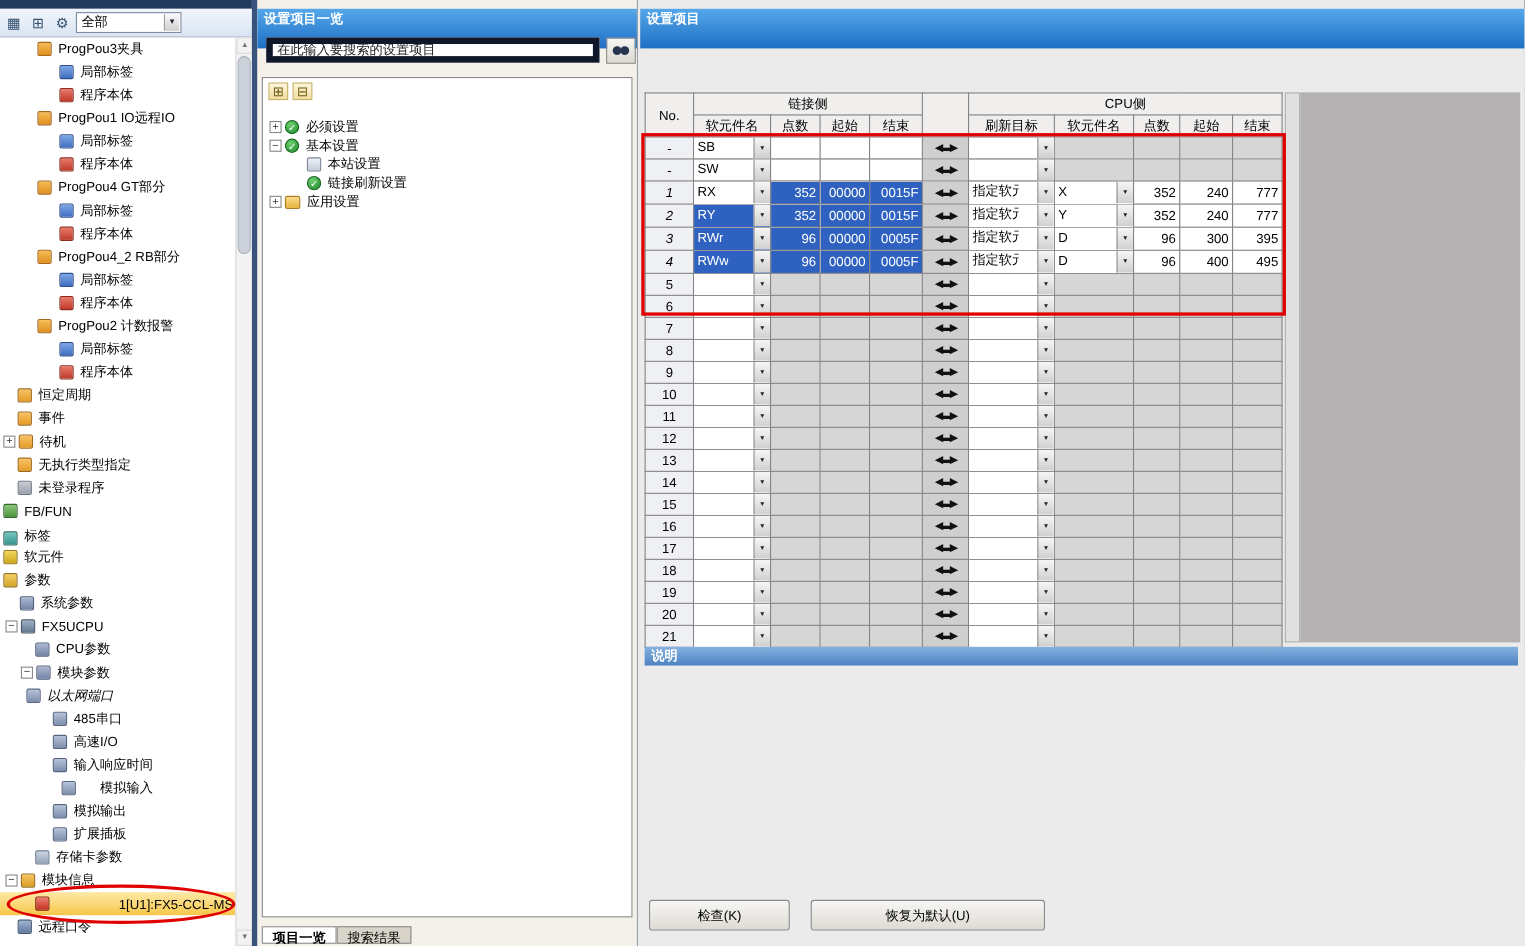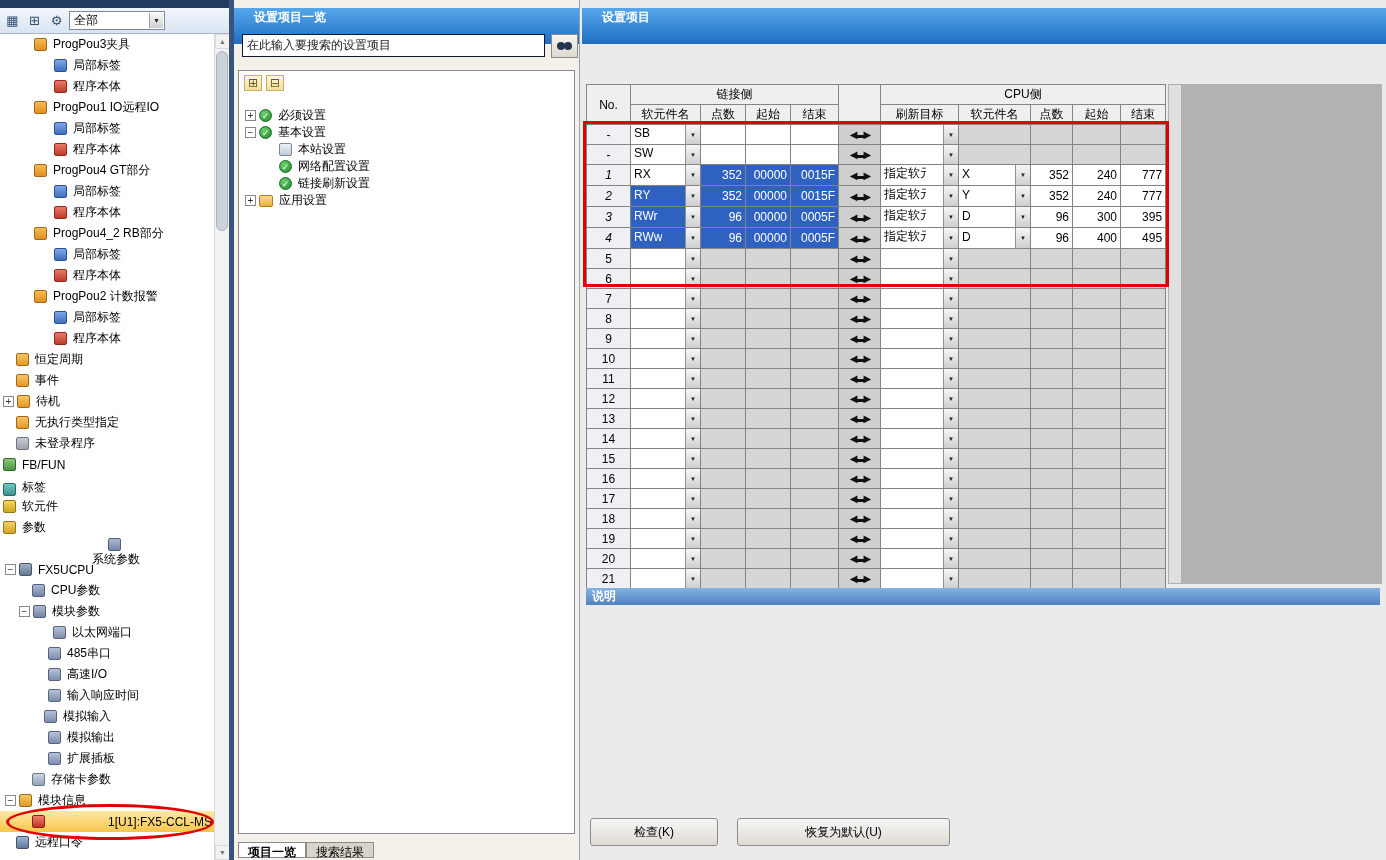--- a/index.html
+++ b/index.html
@@ -5,21 +5,21 @@
 *{box-sizing:border-box;margin:0;padding:0}
 html,body{width:1386px;height:860px}
 body{position:relative;font-family:"Liberation Sans","DejaVu Sans",sans-serif;font-size:12px;color:#000;background:#d6d3ce;overflow:hidden}
 #app{position:absolute;inset:0}
 
 
 #deco-titlebar{position:absolute;left:1093px;top:0;width:279px;height:8px;background:linear-gradient(90deg,#f8d468,#eca41c)}
 #deco-corner{position:absolute;left:1372px;top:0;width:14px;height:8px;background:#101010}
 
 
-.titlebar{position:absolute;height:36px;background:linear-gradient(#55a7ea,#1e6fc4);color:#fff;font-weight:bold;line-height:18px;padding-left:20px;font-size:12px}
+.titlebar{position:absolute;height:36px;background:linear-gradient(#55a7ea,#1e6fc4);color:#fff;font-weight:bold;line-height:18px;padding-left:6px;font-size:12px}
 
 
 #left-panel{position:absolute;left:0;top:0;width:229px;height:860px;background:#fff}
 #left-top-strip{position:absolute;left:0;top:0;width:229px;height:8px;background:#223a5e}
 #left-toolbar{position:absolute;left:0;top:8px;width:229px;height:26px;background:linear-gradient(#f2f6fb,#d9e4f2);border-bottom:1px solid #aab6c8;display:flex;align-items:center;gap:3px;padding:0 3px}
 .tool-icon{width:19px;height:19px;display:flex;align-items:center;justify-content:center;font-size:13px;color:#33506e}
 #filter-combo{width:96px;height:19px;background:#fff;border:1px solid #7a8aa0;position:relative;line-height:17px;padding-left:4px}
 .combo-btn{position:absolute;right:1px;top:1px;bottom:1px;width:14px;background:linear-gradient(#f8f8f8,#cfcfcf);border-left:1px solid #9aa0a8;display:flex;align-items:center;justify-content:center;font-size:7px;color:#223}
 #project-tree{position:absolute;left:0;top:34px;width:214px;bottom:0;overflow:hidden}
 .tree-item{height:21px;display:flex;align-items:center;white-space:nowrap;cursor:default}
@@ -45,21 +45,21 @@
 .remote-password-icon{background:linear-gradient(#9fb4d4,#62799e);border:1px solid #44546e}
 #left-scrollbar{position:absolute;right:0;top:34px;width:15px;bottom:0;background:#f2f2f2;border-left:1px solid #d8d8d8}
 .sb-btn{position:absolute;left:0;width:15px;height:15px;color:#777;font-size:7px;display:flex;align-items:center;justify-content:center;background:#f2f2f2;border:1px solid #dcdcdc}
 #sb-up{top:0}#sb-down{bottom:0}
 #sb-thumb{position:absolute;left:1px;top:17px;width:12px;height:180px;background:#cdd2da;border:1px solid #aab2bd;border-radius:6px}
 #splitter1{position:absolute;left:229px;top:0;width:5px;height:860px;background:#38547c}
 
 
 #middle-panel{position:absolute;left:234px;top:0;width:346px;height:860px;background:#f3f1e9;border-right:1px solid #9aa0a8}
 #middle-title{left:0;top:8px;right:0}
-#search-input{position:absolute;left:8px;top:34px;width:303px;height:23px;border:1px solid #0f172a;background:#fff;padding:0 4px;font:inherit;color:#222}
+#search-input{position:absolute;left:8px;top:34px;width:303px;height:23px;border:6px solid #0f172a;background:#fff;padding:0 4px;font:inherit;color:#222}
 #search-btn{position:absolute;left:317px;top:34px;width:27px;height:24px;background:linear-gradient(#f7f6f3,#dcd9d2);border:1px solid #8a8a8a;display:flex;align-items:center;justify-content:center}
 .binoc{display:inline-block;width:15px;height:8px;position:relative}
 .binoc::before,.binoc::after{content:"";position:absolute;top:0;width:8px;height:8px;border-radius:50%;background:#26344e}
 .binoc::before{left:0}.binoc::after{right:0}
 #settings-tree-box{position:absolute;left:4px;top:70px;right:4px;bottom:26px;background:#fff;border:1px solid #8a8a8a}
 #tree-tools{position:absolute;left:5px;top:4px;display:flex;gap:4px}
 .tree-tool{width:18px;height:16px;font-size:12px;line-height:14px;text-align:center;color:#6b5b10;background:linear-gradient(#fdf6dd,#f0dfa0);border:1px solid #c8b060}
 #settings-tree{position:absolute;left:4px;top:36px;right:2px;bottom:2px;overflow:hidden}
 .stree-item{height:17px;display:flex;align-items:center;white-space:nowrap}
 .green-check-icon{width:13px;height:13px;border-radius:50%;background:radial-gradient(circle at 35% 30%,#6ed06e,#1f8a2f);border:1px solid #15661f;position:relative;margin-right:4px;flex:none}
@@ -209,55 +209,55 @@
           <span class="tl">标签</span>
         </div>
         <div class="tree-item" style="padding-left: 3px;">
           <span class="ti device-icon"></span>
           <span class="tl">软元件</span>
         </div>
         <div class="tree-item" style="padding-left: 3px; text-align: center;">
           <span class="ti parameter-icon"></span>
           <span class="tl">参数</span>
         </div>
-        <div class="tree-item" style="padding-left: 18px; flex-direction: column;">
+        <div class="tree-item" style="padding-left: 18px;">
           <span class="ti system-parameter-icon"></span>
           <span class="tl">系统参数</span>
         </div>
         <div class="tree-item" style="padding-left: 5px;">
           <span class="xbox">−</span>
           <span class="ti cpu-icon"></span>
           <span class="tl">FX5UCPU</span>
         </div>
         <div class="tree-item" style="padding-left: 32px;">
           <span class="ti cpu-parameter-icon"></span>
           <span class="tl">CPU参数</span>
         </div>
         <div class="tree-item" style="padding-left: 19px;">
           <span class="xbox">−</span>
           <span class="ti module-parameter-icon"></span>
           <span class="tl">模块参数</span>
         </div>
-        <div class="tree-item" style="padding-left: 53px;">
+        <div class="tree-item" style="padding-left: 24px; font-style: italic;">
           <span class="ti ethernet-port-icon"></span>
           <span class="tl">以太网端口</span>
         </div>
         <div class="tree-item" style="padding-left: 48px;">
           <span class="ti serial-port-icon"></span>
           <span class="tl">485串口</span>
         </div>
         <div class="tree-item" style="padding-left: 48px;">
           <span class="ti highspeed-io-icon"></span>
           <span class="tl">高速I/O</span>
         </div>
         <div class="tree-item" style="padding-left: 48px;">
           <span class="ti input-response-icon"></span>
           <span class="tl">输入响应时间</span>
         </div>
-        <div class="tree-item" style="padding-left: 44px;">
+        <div class="tree-item" style="padding-left: 56px; gap: 16px;">
           <span class="ti analog-input-icon"></span>
           <span class="tl">模拟输入</span>
         </div>
         <div class="tree-item" style="padding-left: 48px;">
           <span class="ti analog-output-icon"></span>
           <span class="tl">模拟输出</span>
         </div>
         <div class="tree-item" style="padding-left: 48px;">
           <span class="ti expansion-board-icon"></span>
           <span class="tl">扩展插板</span>
@@ -306,24 +306,20 @@
             <span class="tl">必须设置</span>
           </div>
           <div class="stree-item" style="padding-left: 2px;">
             <span class="xbox">−</span>
             <span class="ti green-check-icon"></span>
             <span class="tl">基本设置</span>
           </div>
           <div class="stree-item" style="padding-left: 36px;">
             <span class="ti setting-item-icon"></span>
             <span class="tl">本站设置</span>
-          </div>
-          <div class="stree-item" style="padding-left: 36px;">
-            <span class="ti green-check-icon"></span>
-            <span class="tl">网络配置设置</span>
           </div>
           <div class="stree-item" style="padding-left: 36px;">
             <span class="ti green-check-icon"></span>
             <span class="tl">链接刷新设置</span>
           </div>
           <div class="stree-item" style="padding-left: 2px;">
             <span class="xbox">+</span>
             <span class="ti settings-folder-icon"></span>
             <span class="tl">应用设置</span>
           </div>

